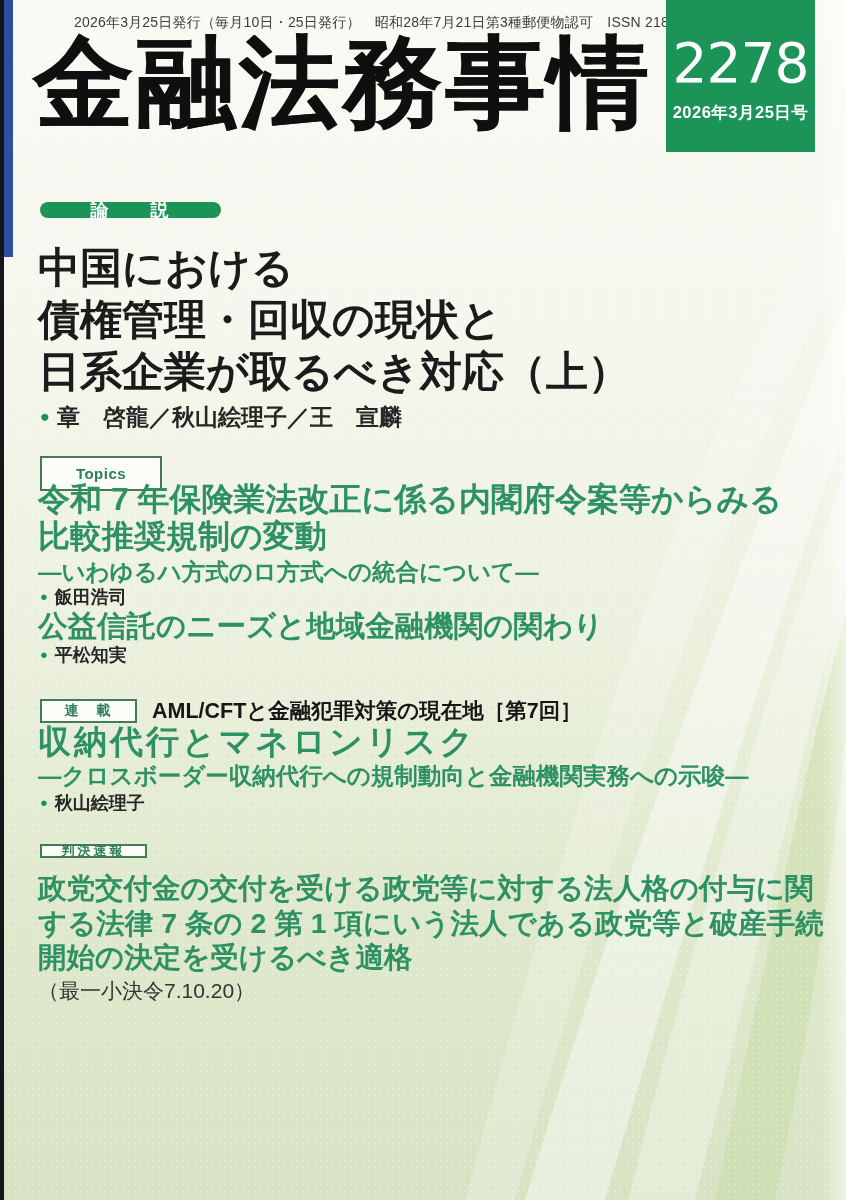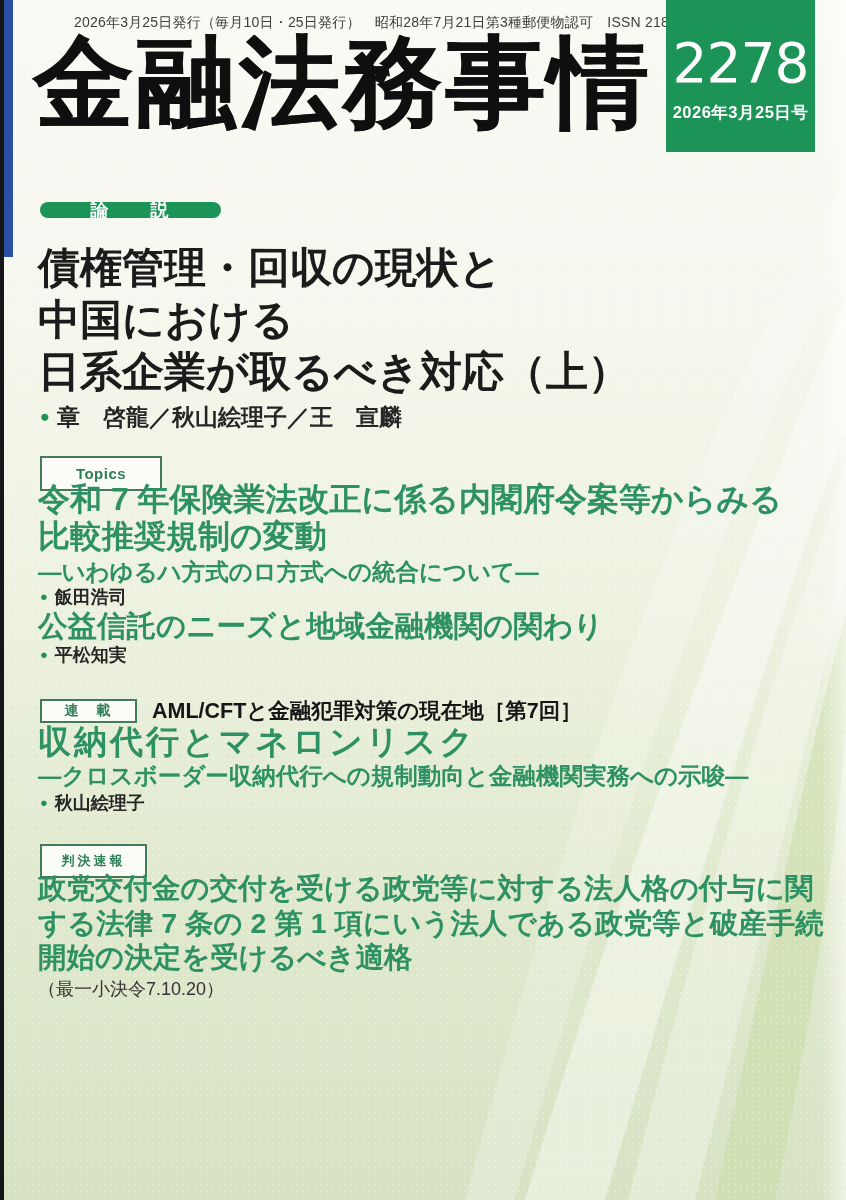--- a/index.html
+++ b/index.html
@@ -51,21 +51,21 @@
     display:flex; align-items:center; justify-content:center;
     font-size:18px; font-weight:700; letter-spacing:2px;
   }
   .box-badge {
     position:absolute; border:2px solid var(--box-border-green,#44795a);
     background:rgba(253,254,251,.9); color:#2d7d55; font-weight:700;
     display:flex; align-items:center; justify-content:center; white-space:nowrap;
   }
   .topics-badge   { left:40px; top:456px; width:122px; height:35px; font-size:15px; letter-spacing:.5px; }
   .rensai-badge   { width:97px;  height:24px; font-size:14px; letter-spacing:2px; }
-  .hanketsu-badge { left:40px; top:844px; width:107px; height:34px; font-size:13px; letter-spacing:3px; }
+  .hanketsu-badge { left:40px; top:844px; width:107px; height:14px; font-size:13px; letter-spacing:3px; }
 
   
   .main-title {
     position:absolute; left:38px; top:242px; font-size:42px; line-height:52px;
     font-weight:800; color:#1b1b1b; white-space:nowrap;
   }
   .author-line { position:absolute; display:flex; align-items:center; color:#262626; white-space:nowrap; }
   .lead-authors { left:40px; top:402px; font-size:23px; font-weight:600; }
   .bullet { color:var(--brand-green,#1d9457); margin-right:7px; font-size:.72em; line-height:1; }
 
@@ -81,21 +81,21 @@
   
   .rensai-row { position:absolute; left:40px; top:696px; display:flex; align-items:center; gap:15px; }
   .rensai-row .box-badge { position:static; }
   .series-title { font-size:21.5px; font-weight:700; color:#161616; white-space:nowrap; }
   .rensai-title { left:38px; top:720px; font-size:33px; font-weight:800; letter-spacing:3px; }
   .rensai-sub   { left:38px; top:760px; font-size:23.5px; }
   .rensai-author{ left:40px; top:791px; }
 
   
   .hanketsu-title { left:38px; top:871px; font-size:28.5px; line-height:34.5px; }
-  .case-ref { position:absolute; left:38px; top:977px; font-size:18px; color:#333; font-weight:500;text-align:right; }
+  .case-ref { position:absolute; left:38px; top:977px; font-size:21px; color:#333; font-weight:500;text-align:right; }
 </style>
 </head>
 <body>
 
 <div class="page">
 
   <svg class="swoosh" viewBox="0 0 846 1200" aria-hidden="true">
     <path d="M846 180 C 700 420, 590 730, 465 1200 L 515 1200 C 635 760, 740 470, 846 255 Z" fill="rgba(255,255,255,0.22)"></path>
     <path d="M846 300 C 756 520, 640 820, 525 1200 L 605 1200 C 702 870, 792 570, 846 430 Z" fill="rgba(255,255,255,0.42)"></path>
     <path d="M846 470 C 786 630, 700 910, 628 1200 L 695 1200 C 760 940, 818 690, 846 580 Z" fill="rgba(255,255,255,0.30)"></path>
@@ -110,22 +110,22 @@
 
   <div class="issue-box">
     <div class="issue-number">2278</div>
     <div class="issue-date">2026年3月25日号</div>
   </div>
 
   <h1 class="masthead">金融法務事情</h1>
 
   <div class="pill-badge">論　　説</div>
   <div class="main-title">
+    <div>中国における</div>
     <div>債権管理・回収の現状と</div>
-    <div>中国における</div>
     <div>日系企業が取るべき対応（上）</div>
   </div>
   <div class="author-line lead-authors">
     <span class="bullet">●</span>
     <span>章　啓龍／秋山絵理子／王　宣麟</span>
   </div>
 
   <div class="box-badge topics-badge">Topics</div>
 
   <div class="green-head topic1-title">

